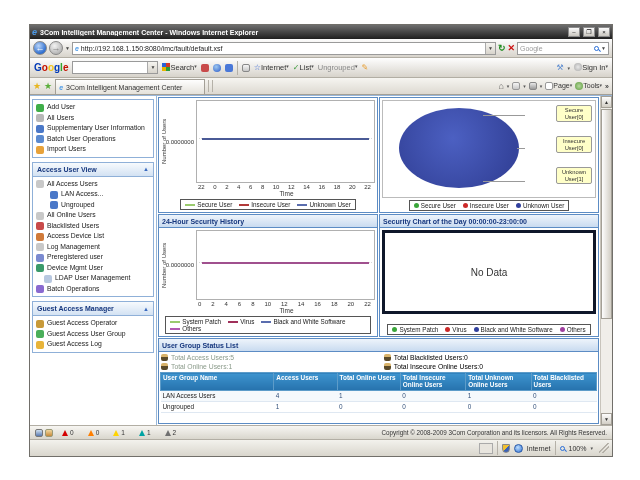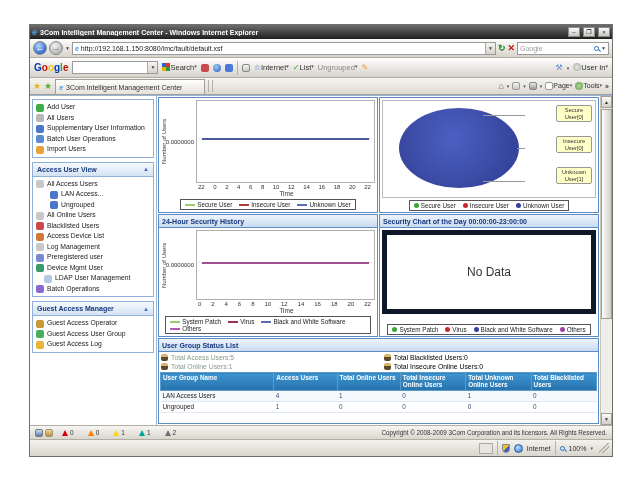--- a/index.html
+++ b/index.html
@@ -77,21 +77,21 @@
   .xlabel{text-align:center;font-size:6.5px;color:#333;margin-left:37px;flex:none}
   .legendbox{border:1px solid #555;background:#fff;margin:2px auto 1px;display:flex;flex-wrap:wrap;justify-content:flex-start;column-gap:7px;row-gap:0;padding:1px 4px;font-size:6.3px;color:#222;max-width:96%;flex:none}
   .leg-item{display:flex;align-items:center;gap:2px;white-space:nowrap}
   .leg-dash{width:10px;height:2px;flex:none}
   .leg-dot{width:5px;height:5px;border-radius:50%;flex:none}
   
   .pie-area{flex:1;border:1px solid #bbb;margin:2px 2px 0;position:relative;background:#fff;min-height:0}
   .pie{position:absolute;left:16px;top:7px;width:120px;height:80px;border-radius:50%;background:radial-gradient(circle at 45% 38%,#4c60c2,#35449c 75%)}
   .callout{position:absolute;right:3px;width:36px;background:#ffffc8;border:1px solid #999;border-radius:2px;font-size:5.8px;color:#333;text-align:center;padding:1px;line-height:1.15}
   .pline{position:absolute;background:#999;height:1px}
-  .nodata{flex:1;border:5px solid #0f172a;margin:2px 2px 8px;display:flex;align-items:center;justify-content:center;font-size:12px;color:#333;min-height:0}
+  .nodata{flex:1;border:3px solid #0f172a;margin:2px 2px 8px;display:flex;align-items:center;justify-content:center;font-size:10px;color:#333;min-height:0}
   
   .ug-summary{display:grid;grid-template-columns:1.05fr 1fr;font-size:6.8px;padding:2px 2px 1px;row-gap:2px;flex:none}
   .sum-item{display:flex;align-items:center;gap:3px}
   .sum-icon{width:7px;height:7px;border-radius:2px;background:linear-gradient(#d9b36a 40%,#5a4a2a 40%);flex:none}
   .sum-muted{color:#8a9a8a}
   .ugtable{width:calc(100% - 2px);margin:1px;border-collapse:collapse;font-size:6.4px;table-layout:fixed}
   .ugtable th{background:linear-gradient(#3d94cf,#2672ad);color:#fff;font-weight:bold;text-align:left;padding:1px 2px;border:1px solid #5d9cc9;line-height:1.15;vertical-align:top}
   .ugtable td{padding:1.5px 2px;border-bottom:1px solid #dfe8f2;color:#222}
   .ugtable tr.alt td{background:#f5f9fc}
   .ugtable td.num{color:#33507a}
@@ -178,21 +178,21 @@
     <span class="tbtn muted">
       <span>Ungrouped</span>
       <span class="caret">▾</span>
     </span>
     <span style="color:#e8a23a;font-size:8px">✎</span>
     <span class="spacer"></span>
     <span style="color:#5a8ad0;font-size:8px">⚒</span>
     <span class="caret">▾</span>
     <span class="tbtn">
       <span class="ic" style="background:radial-gradient(#e8e8e8,#a8a8a8);border-radius:50%"></span>
-      <span>User In</span>
+      <span>Sign In</span>
       <span class="caret">▾</span>
     </span>
   </div>
 
   <div class="tabbar">
     <span class="star">★</span>
     <span class="staradd">★</span>
     <div class="tab">
       <span class="ie-glyph" style="font-size:7px">e</span>
       <span>3Com Intelligent Management Center</span>

